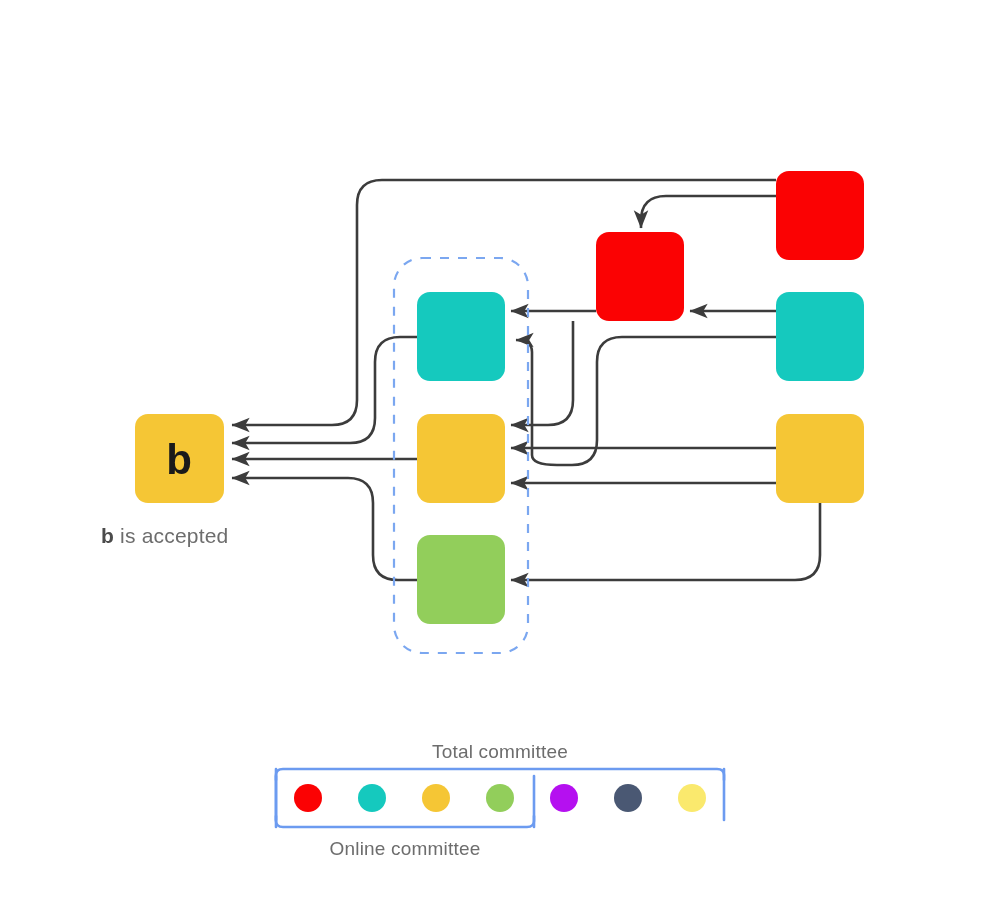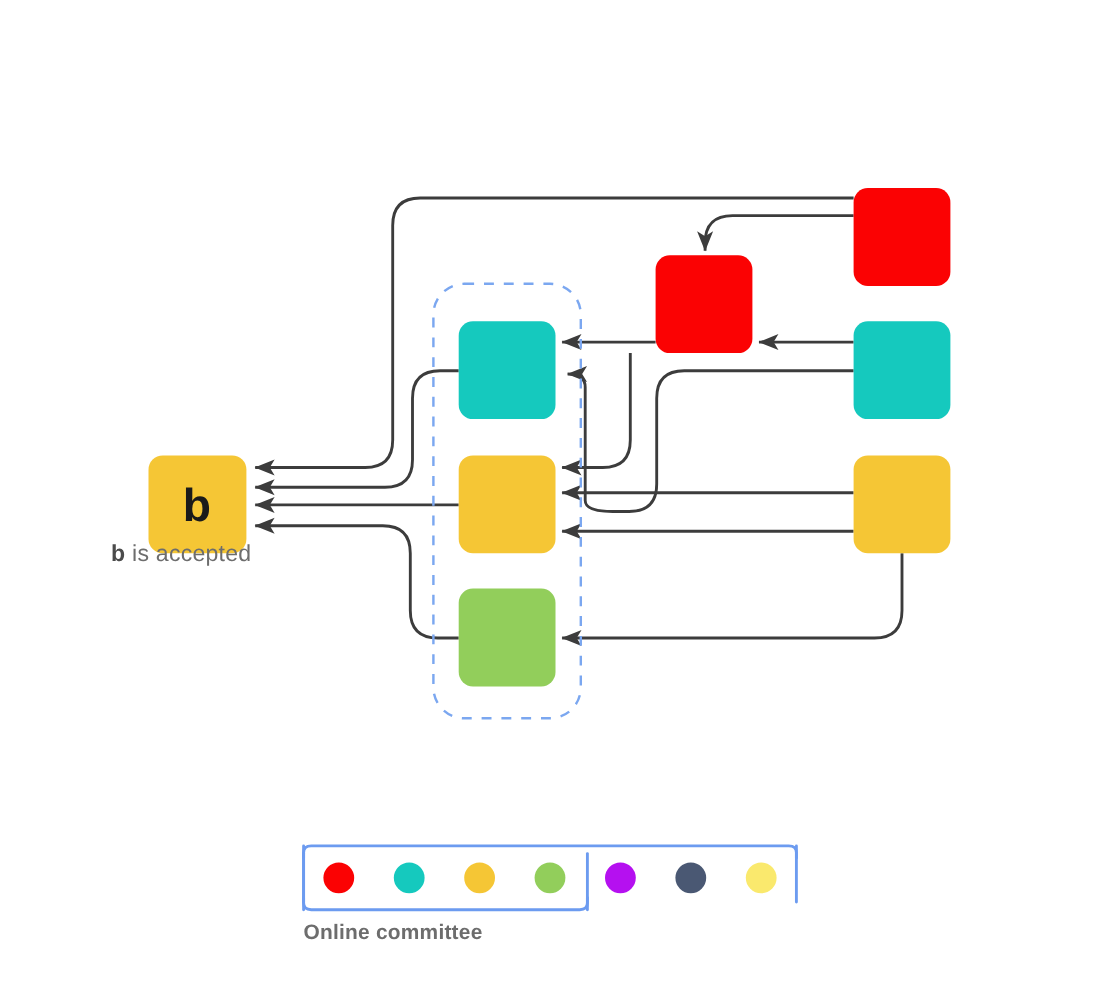--- a/index.html
+++ b/index.html
@@ -37,21 +37,21 @@
     letter-spacing: 0.1px;
   }
   #supermajority-label {
     left: 250px;
     top: 177px;
     width: 320px;
   }
   #accepted-caption {
     position: absolute;
     left: 101px;
-    top: 492px;
+    top: 524px;
     color: #6d6d6d;
     font-size: 21px;
     letter-spacing: 0.2px;
     white-space: pre;
   }
   #accepted-caption .bold-b {
     color: #4b4b4b;
     font-weight: bold;
   }
   .legend-label {
@@ -64,21 +64,21 @@
   #legend-total-label {
     left: 0;
     top: 741px;
     width: 1000px;
     text-align: center;
   }
   #legend-online-label {
     left: 276px;
     top: 838px;
     width: 258px;
-    font-weight: bold;
+    text-align: center;
   }
 </style>
 </head>
 <body>
 
 <div id="stage">
 
   <svg class="layer" id="edge-layer" viewBox="0 0 1000 900" xmlns="http://www.w3.org/2000/svg">
     <defs>
       <marker id="arrowhead" markerWidth="9" markerHeight="9" refX="7.2" refY="3.3" orient="auto" markerUnits="strokeWidth">
@@ -155,16 +155,17 @@
     <circle cx="436" cy="798" r="14" fill="#F5C635"></circle>
     <circle cx="500" cy="798" r="14" fill="#92CE5B"></circle>
     <circle cx="564" cy="798" r="14" fill="#B510F0"></circle>
     <circle cx="628" cy="798" r="14" fill="#4A5873"></circle>
     <circle cx="692" cy="798" r="14" fill="#FAE96D"></circle>
   </svg>
 
 
   <div id="accepted-caption"><span class="bold-b">b</span><span> is accepted</span></div>
 
+  <div class="legend-label" id="legend-total-label">Total committee</div>
 
   <div class="legend-label" id="legend-online-label">Online committee</div>
 
 </div>
 
 </body></html>

